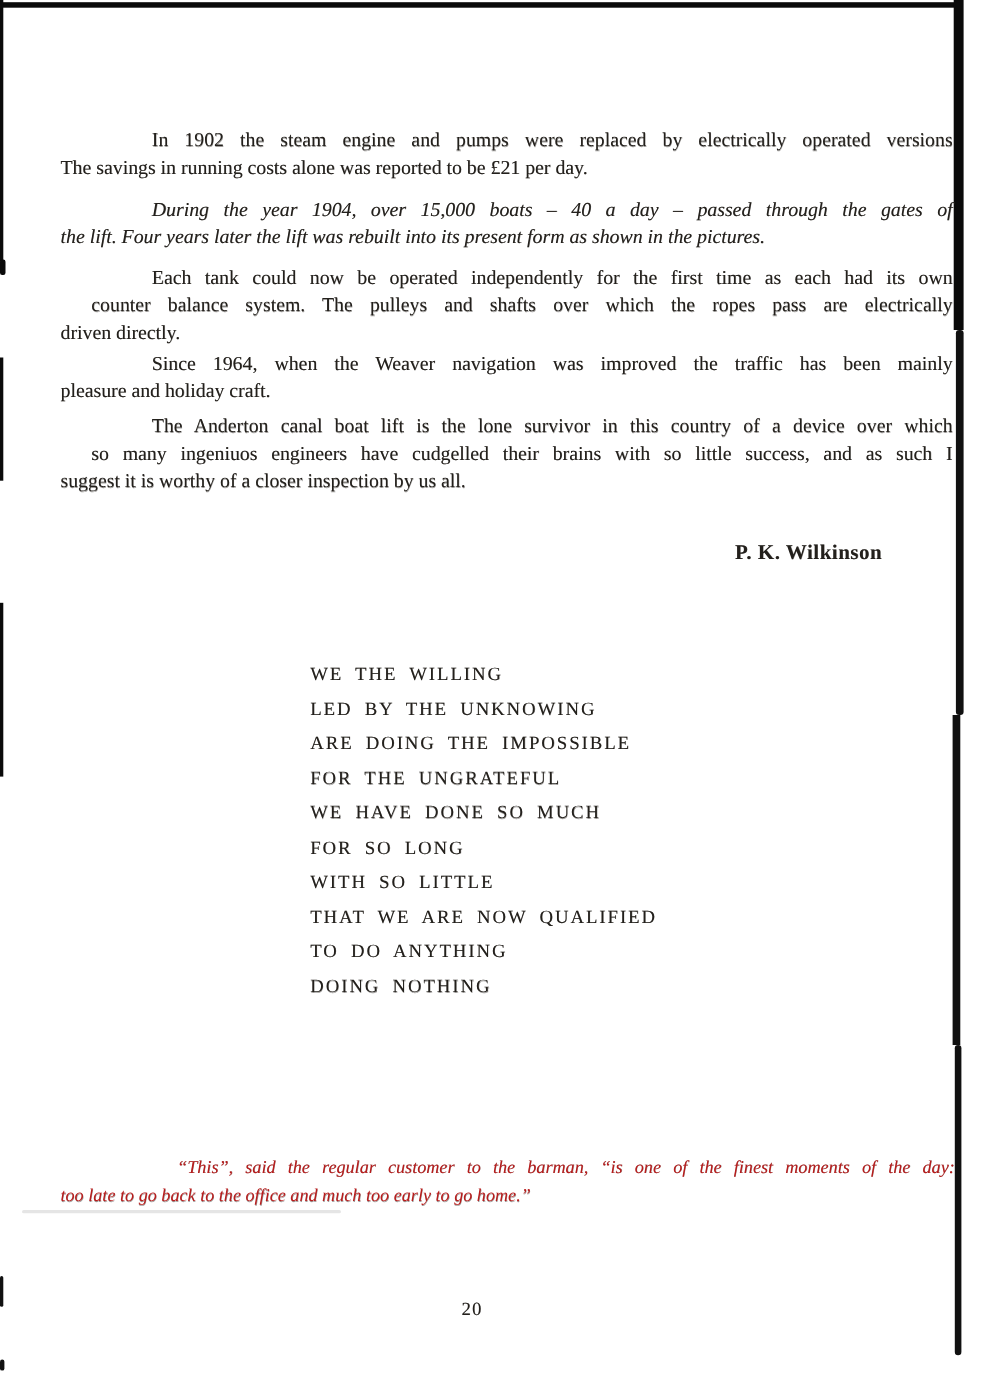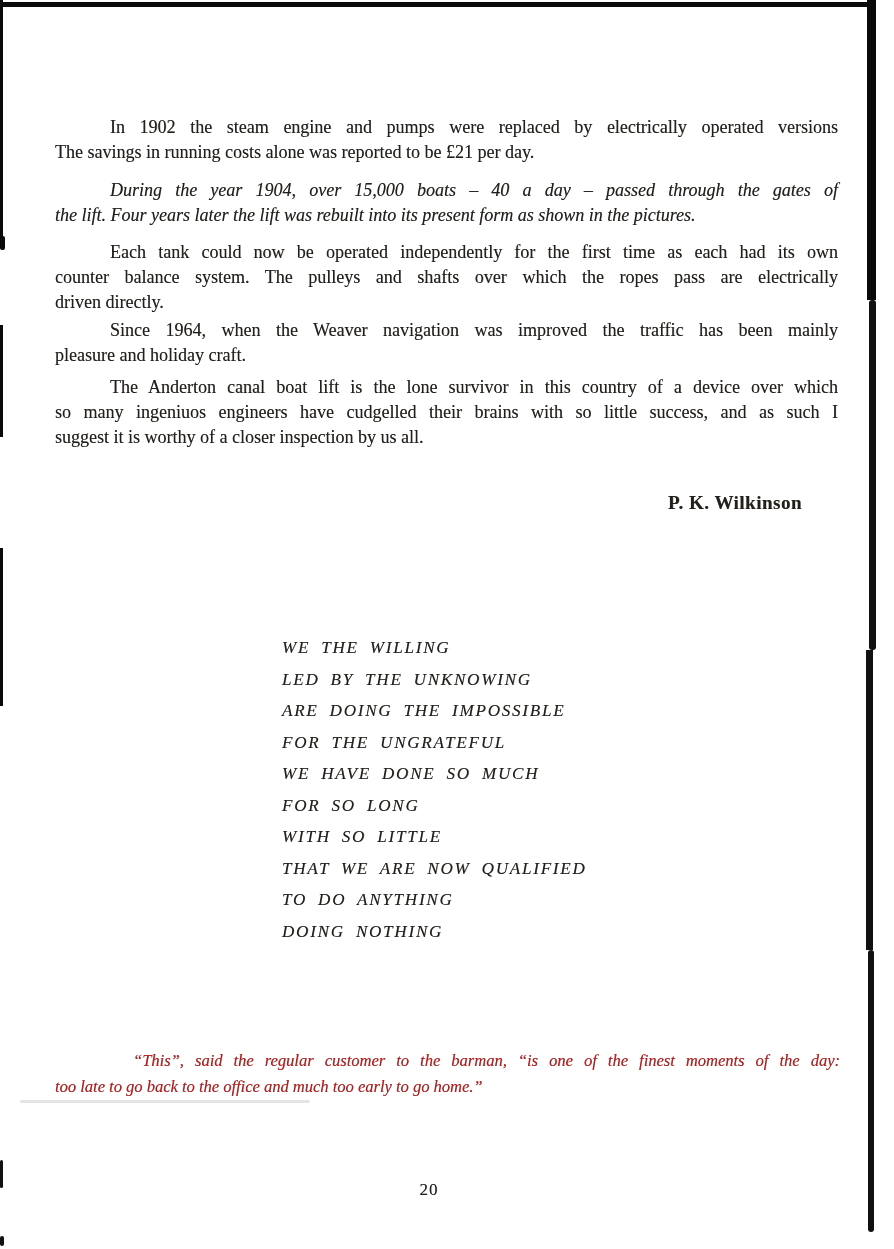--- a/index.html
+++ b/index.html
@@ -8,24 +8,24 @@
     font-family:"Liberation Serif","DejaVu Serif",serif;color:#23201c;
     text-shadow:0.3px 0.3px 0.4px rgba(40,36,30,0.45);
   }
   
   .edge{position:absolute;background:#0a0a0a;}
   .edge.soft{background:#111;}
   .faint{position:absolute;background:rgba(0,0,0,0.10);}
   
   .para{position:absolute;left:55px;width:783px;font-size:18px;line-height:25px;}
   .line{width:100%;}
-  .justify{text-align:justify;text-align-last:justify;}
+  .justify{text-align:justify;text-align-last:justify;margin-left:28px;}
   .indent{text-indent:55px;}
   .signature{position:absolute;left:55px;top:492px;width:747px;text-align:right;font-size:19px;letter-spacing:0.5px;font-weight:bold;}
-  .poem{position:absolute;left:282px;top:597px;font-style:italic;font-size:17px;line-height:31.5px;letter-spacing:1.8px;word-spacing:5px;margin-top:35px;}
+  .poem{position:absolute;left:282px;top:597px;font-size:17px;line-height:31.5px;letter-spacing:1.8px;word-spacing:5px;}
   .quote{position:absolute;left:55px;top:1048px;width:785px;font-style:italic;font-size:16.5px;line-height:25.5px;color:#b91c1c;}
   .quote .indent{text-indent:78px;}
   .pageno{position:absolute;left:0;top:1180px;width:858px;text-align:center;font-size:17px;letter-spacing:1px;}
 </style>
 </head>
 <body>
 
 <div class="page">
 
   <div class="edge" style="left:0;top:2px;width:870px;height:5px;"></div>

